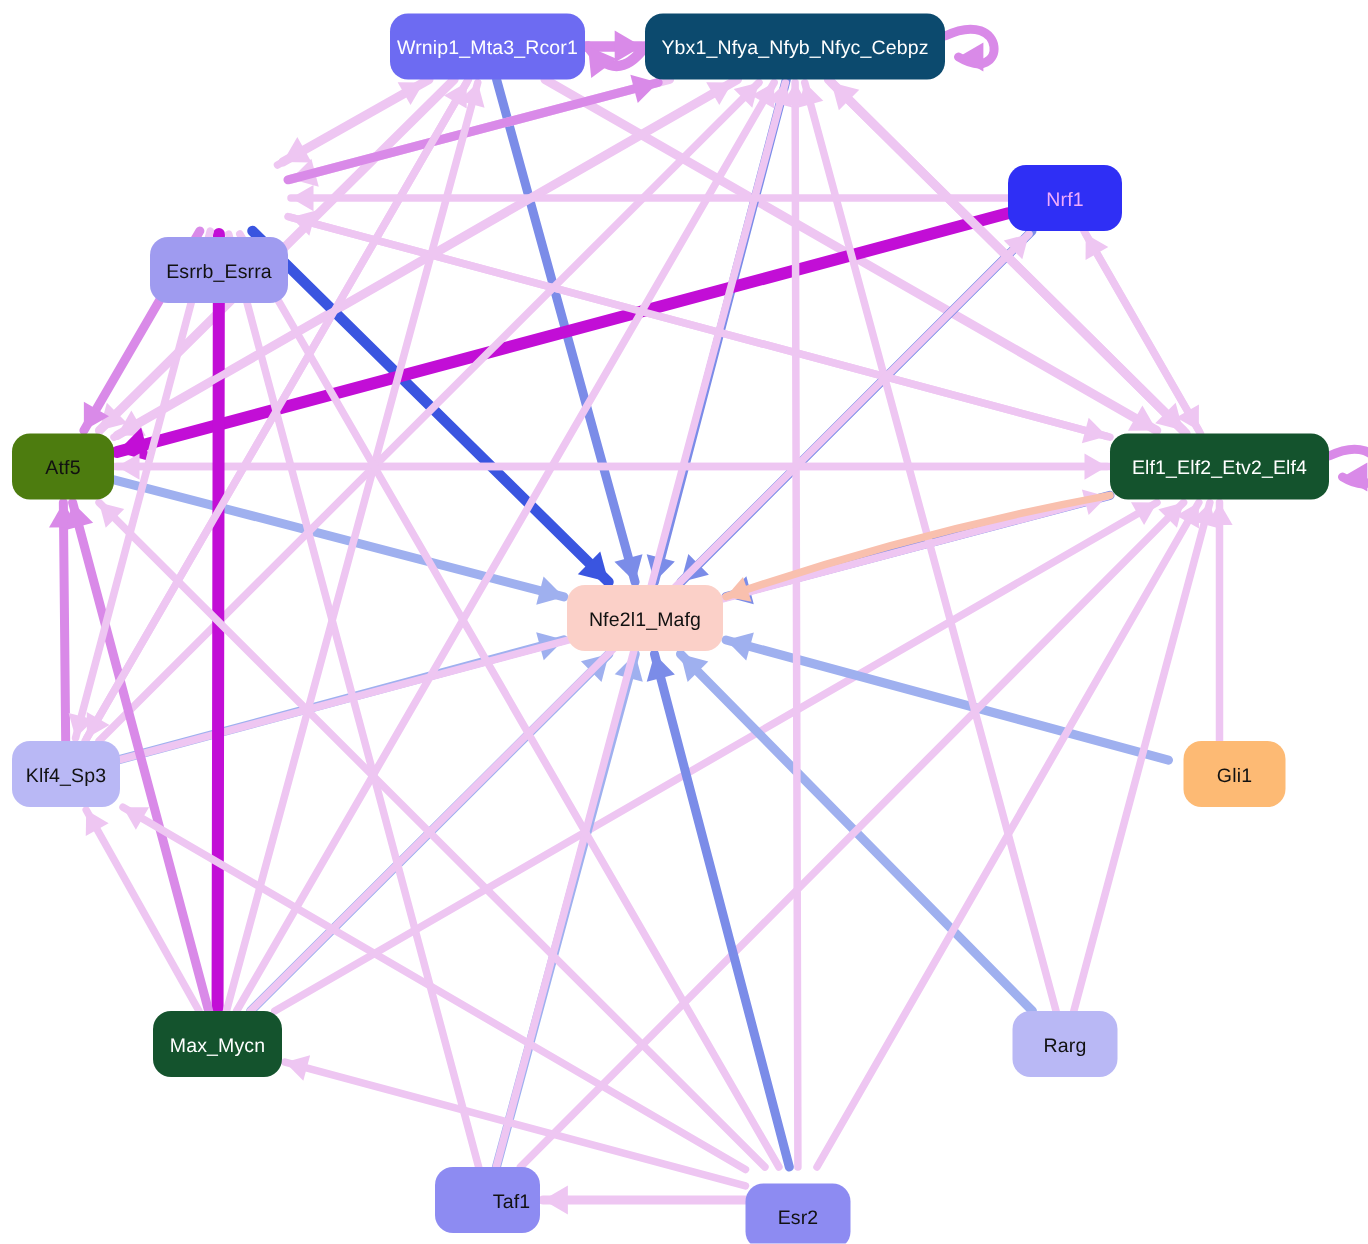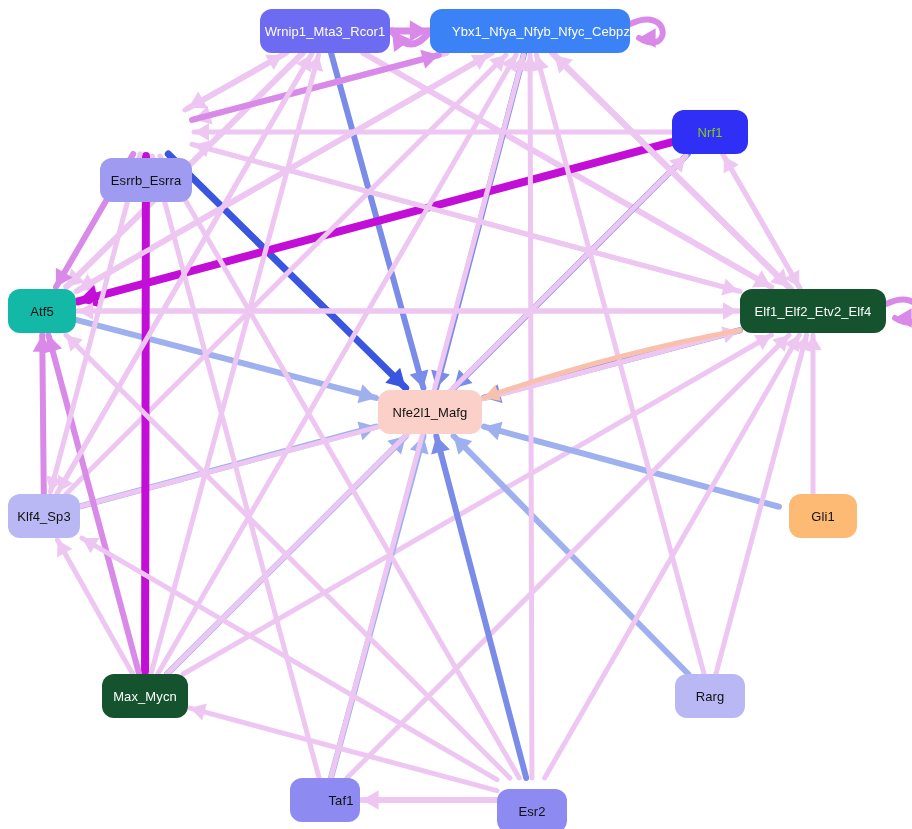--- a/index.html
+++ b/index.html
@@ -139,30 +139,30 @@
       <line x1="167.03900709219857" y1="674" x2="685.9574468085107" y2="156" stroke="#eec6f2" stroke-width="5" stroke-linecap="round"></line>
       <polygon points="685.9574468085107,156 669.1597528915635,160.40454073344262 681.5231562443054,172.78986501411492" fill="#eec6f2"></polygon>
       <line x1="140.15625" y1="154" x2="50.375" y2="492" stroke="#eec6f2" stroke-width="5" stroke-linecap="round"></line>
       <polygon points="50.375,492 62.682584038204595,479.74904594970127 45.769094316990916,475.25640024250384" fill="#eec6f2"></polygon>
       <path d="M 740 330.2506527415144 Q 609.4500965163072 354.3357859493984 484 397.7597911227154" fill="none" stroke="#f9c0ae" stroke-width="5" stroke-linecap="round"></path>
       <polygon points="484,397.7597911227154 501.0369839276198,401.1218855071763 495.31267010214145,384.5845873231488" fill="#f9c0ae"></polygon>
     </svg>
 <div class="node" style="left: 260px; top: 9px; width: 130px; height: 44px; background: rgb(109, 107, 242); color: rgb(255, 255, 255); font-size: 13px;">
       <span class="node-label">Wrnip1_Mta3_Rcor1</span>
     </div>
-    <div class="node" style="left: 430px; top: 9px; width: 200px; height: 44px; background: #3b82f6; color: rgb(255, 255, 255); font-size: 13px; justify-content: flex-end;">
+    <div class="node" style="left: 430px; top: 9px; width: 200px; height: 44px; background: #0c4a6e; color: rgb(255, 255, 255); font-size: 13px;">
       <span class="node-label">Ybx1_Nfya_Nfyb_Nfyc_Cebpz</span>
     </div>
     <div class="node" style="left: 100px; top: 110px; width: 92px; height: 44px; background: rgb(159, 155, 240); color: rgb(17, 17, 17); font-size: 13px; margin-top: 48px;">
       <span class="node-label">Esrrb_Esrra</span>
     </div>
-    <div class="node" style="left: 672px; top: 110px; width: 76px; height: 44px; background: rgb(47, 47, 245); color: #84cc16; font-size: 13px;">
+    <div class="node" style="left: 672px; top: 110px; width: 76px; height: 44px; background: rgb(47, 47, 245); color: #f0abfc; font-size: 13px;">
       <span class="node-label">Nrf1</span>
     </div>
-    <div class="node" style="left: 8px; top: 289px; width: 68px; height: 44px; background: #14b8a6; color: rgb(17, 17, 17); font-size: 13px;">
+    <div class="node" style="left: 8px; top: 289px; width: 68px; height: 44px; background: #4d7c0f; color: rgb(17, 17, 17); font-size: 13px;">
       <span class="node-label">Atf5</span>
     </div>
     <div class="node" style="left: 740px; top: 289px; width: 146px; height: 44px; background: #14532d; color: rgb(255, 255, 255); font-size: 13px;">
       <span class="node-label">Elf1_Elf2_Etv2_Elf4</span>
     </div>
     <div class="node" style="left: 378px; top: 390px; width: 104px; height: 44px; background: rgb(251, 208, 200); color: rgb(17, 17, 17); font-size: 13px;">
       <span class="node-label">Nfe2l1_Mafg</span>
     </div>
     <div class="node" style="left: 8px; top: 494px; width: 72px; height: 44px; background: rgb(185, 184, 245); color: rgb(17, 17, 17); font-size: 13px;">
       <span class="node-label">Klf4_Sp3</span>

